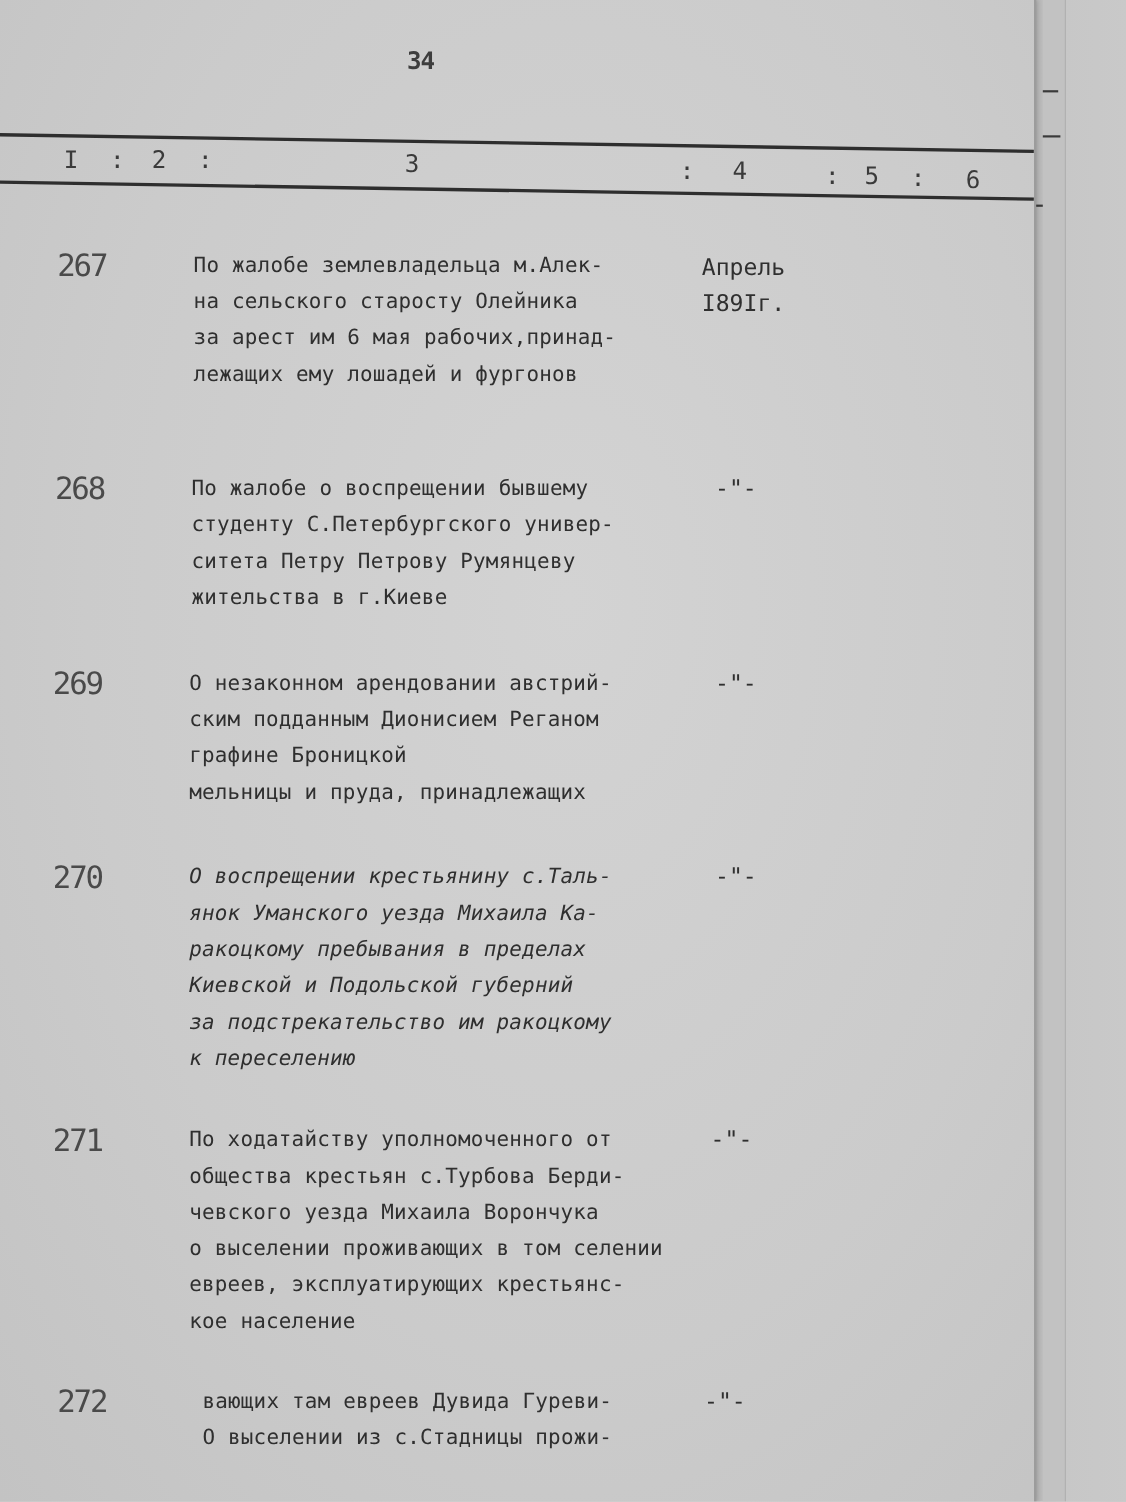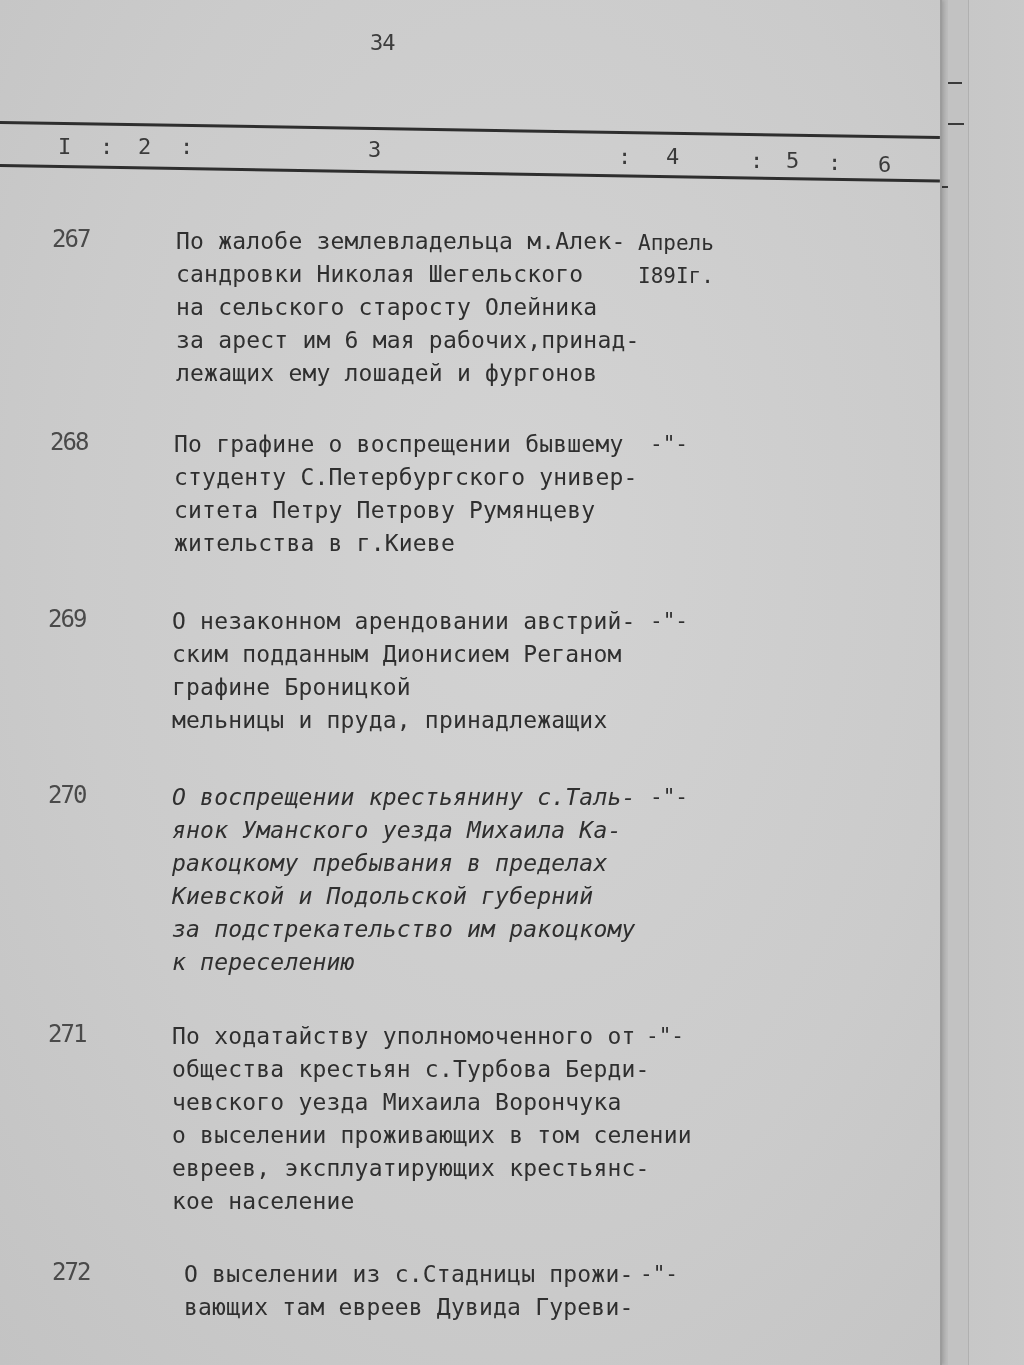--- a/index.html
+++ b/index.html
@@ -42,24 +42,25 @@
     .page {
       position: absolute;
       left: 0; top: 0;
       width: 940px; height: 1365px;
       background: radial-gradient(ellipse at 55% 40%, #d3d3d3 0%, #cbcbcb 60%, #c3c3c3 100%);
       border-right: 2px solid #9c9c9c;
       box-shadow: 2px 0 4px rgba(0,0,0,0.15);
     }
     .page-number {
       position: absolute;
-      left: 370px; top: 30px;
+      left: 370px; top: 44px;
       font-size: 22px;
       color: #3d3d3d;
       letter-spacing: -1px;
+      font-weight: bold;
     }
     .rule {
       position: absolute;
       left: 0;
       width: 940px;
       height: 3px;
       background: #2e2e2e;
       transform-origin: 0 0;
     }
     .rule-top { top: 121px; transform: rotate(0.92deg); }
@@ -71,29 +72,29 @@
     }
     .entry {
       position: absolute;
       left: 0;
       width: 940px;
     }
     .entry-number {
       position: absolute;
       left: 50px;
       top: 0;
-      font-size: 24px;
+      font-size: 28px;
       color: #4a4a4a;
       letter-spacing: -2px;
     }
     .entry-text {
       position: absolute;
       left: 176px;
       top: 0;
-      font-size: 23px;
+      font-size: 19px;
       line-height: 33px;
       color: #2f2f2f;
       white-space: pre;
       letter-spacing: 0.2px;
     }
     .entry-date {
       position: absolute;
       left: 622px;
       top: 0;
       font-size: 21px;
@@ -134,27 +135,27 @@
     <span class="col-header" style="left:618px; top:144px;">:</span>
     <span class="col-header" style="left:666px; top:144px;">4</span>
     <span class="col-header" style="left:750px; top:148px;">:</span>
     <span class="col-header" style="left:786px; top:148px;">5</span>
     <span class="col-header" style="left:828px; top:150px;">:</span>
     <span class="col-header" style="left:878px; top:152px;">6</span>
   </div>
 
   <div class="entry" style="top:225px;">
     <div class="entry-number" style="left:52px;">267</div>
-    <div class="entry-text"><div>По жалобе землевладельца м.Алек-</div><div>сандровки Николая Шегельского</div><div>на сельского старосту Олейника</div><div>за арест им 6 мая рабочих,принад-</div><div>лежащих ему лошадей и фургонов</div></div>
+    <div class="entry-text"><div>По жалобе землевладельца м.Алек-</div><div>на сельского старосту Олейника</div><div>за арест им 6 мая рабочих,принад-</div><div>лежащих ему лошадей и фургонов</div></div>
     <div class="entry-date" style="left:638px; top:2px;"><div>Апрель</div><div>I89Iг.</div></div>
   </div>
 
   <div class="entry" style="top:428px;">
     <div class="entry-number">268</div>
-    <div class="entry-text" style="left:174px;"><div>По графине о воспрещении бывшему</div><div>студенту С.Петербургского универ-</div><div>ситета Петру Петрову Румянцеву</div><div>жительства в г.Киеве</div></div>
+    <div class="entry-text" style="left:174px;"><div>По жалобе о воспрещении бывшему</div><div>студенту С.Петербургского универ-</div><div>ситета Петру Петрову Румянцеву</div><div>жительства в г.Киеве</div></div>
     <div class="ditto" style="left:650px; top:4px;">-"-</div>
   </div>
 
   <div class="entry" style="top:605px;">
     <div class="entry-number" style="left:48px;text-align:center;">269</div>
     <div class="entry-text" style="left:172px;"><div>О незаконном арендовании австрий-</div><div>ским подданным Дионисием Реганом</div><div>графине Броницкой</div><div>мельницы и пруда, принадлежащих</div></div>
     <div class="ditto" style="left:650px; top:4px;">-"-</div>
   </div>
 
   <div class="entry" style="top:781px;">
@@ -164,16 +165,16 @@
   </div>
 
   <div class="entry" style="top:1020px;">
     <div class="entry-number" style="left:48px;">271</div>
     <div class="entry-text" style="left:172px;"><div>По ходатайству уполномоченного от</div><div>общества крестьян с.Турбова Берди-</div><div>чевского уезда Михаила Ворончука</div><div>о выселении проживающих в том селении</div><div>евреев, эксплуатирующих крестьянс-</div><div>кое население</div></div>
     <div class="ditto" style="left:646px; top:4px;">-"-</div>
   </div>
 
   <div class="entry" style="top:1258px;">
     <div class="entry-number" style="left:52px;">272</div>
-    <div class="entry-text" style="left:184px;"><div>О выселении из с.Стадницы прожи-</div><div>вающих там евреев Дувида Гуреви-</div></div>
+    <div class="entry-text" style="left:184px;"><div>вающих там евреев Дувида Гуреви-</div><div>О выселении из с.Стадницы прожи-</div></div>
     <div class="ditto" style="left:640px; top:4px;">-"-</div>
   </div>
 </div>
 
 </body></html>

